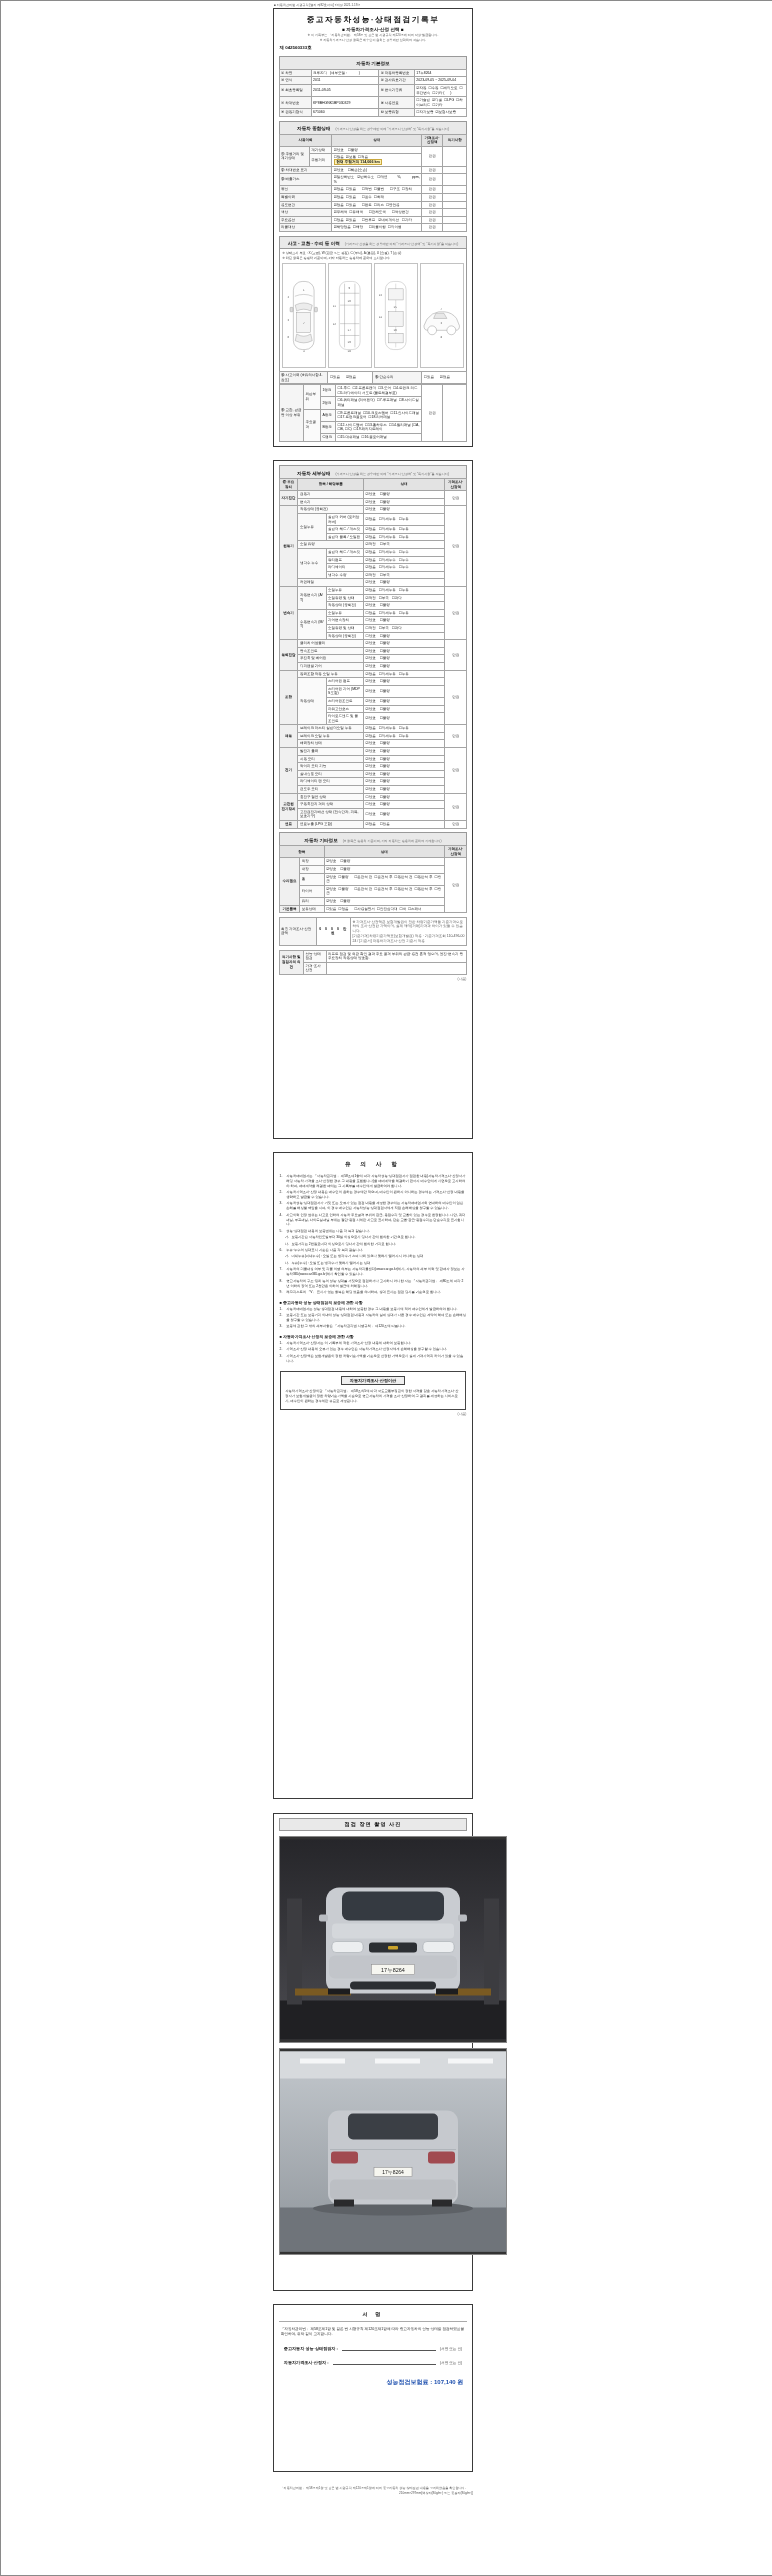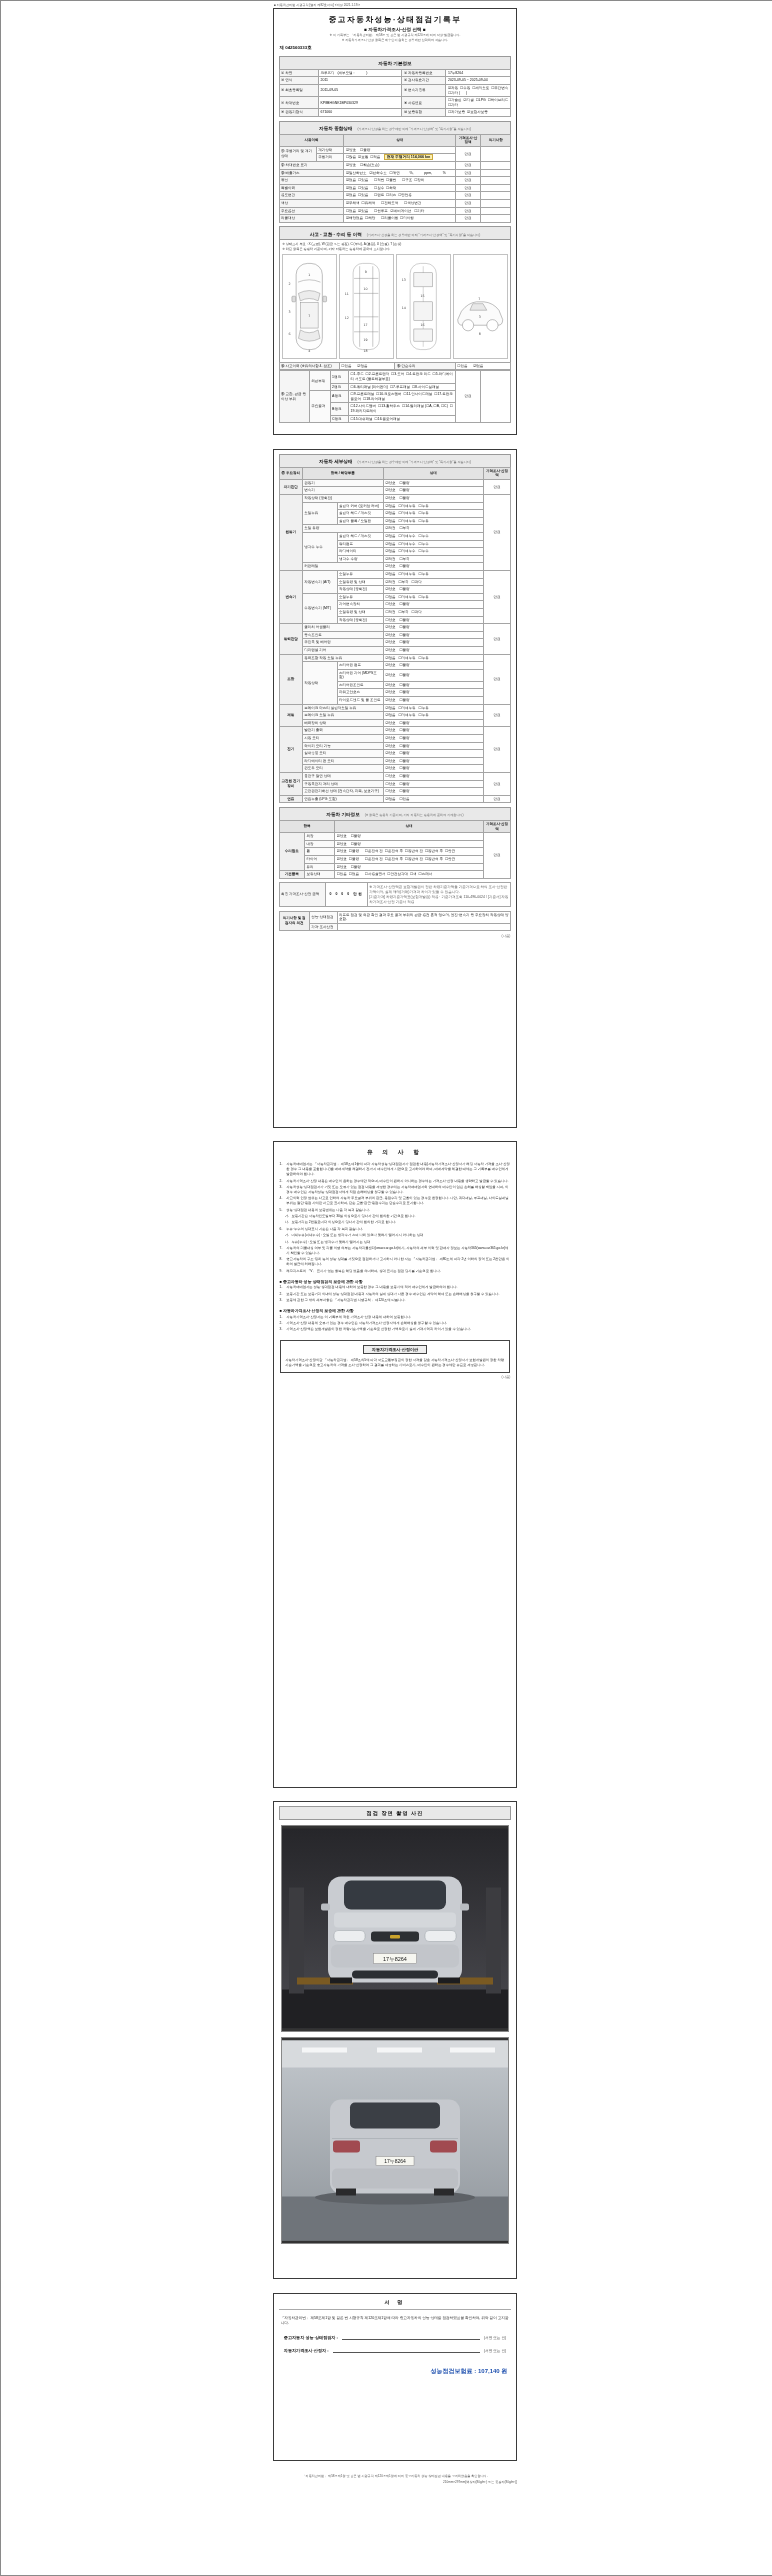--- a/index.html
+++ b/index.html
@@ -3,21 +3,21 @@
 <meta charset="utf-8">
 <style>
   *{margin:0;padding:0;box-sizing:border-box}
   html,body{background:#fff}
   body{
     width:773px;height:2576px;position:relative;overflow:hidden;
     border:0.5px solid #8a8a8a;
     font-family:"Liberation Sans","DejaVu Sans",sans-serif;color:#111;
   }
   .form-ref{position:absolute;left:273px;top:2.1px;font-size:3.1px;color:#555}
-  .page{position:absolute;left:272px;top:7.2px;width:244px}
+  .page{position:absolute;left:272px;top:7.2px;width:200px}
   .sheet{border:0.8px solid #3a3a3a;background:#fff;padding:4.1px 4.6px;margin-bottom:13.4px}
   .s1{min-height:427px}
   .s2{min-height:679px}
   .s3{min-height:647px}
   .s4{min-height:478px}
   .s5{min-height:168px}
 
   
   .title-block{padding:1px 1px 2.1px}
   h1.doc-title{font-size:7.7px;letter-spacing:1.5px;text-align:center;margin:1px 0 1.5px;font-weight:bold}

